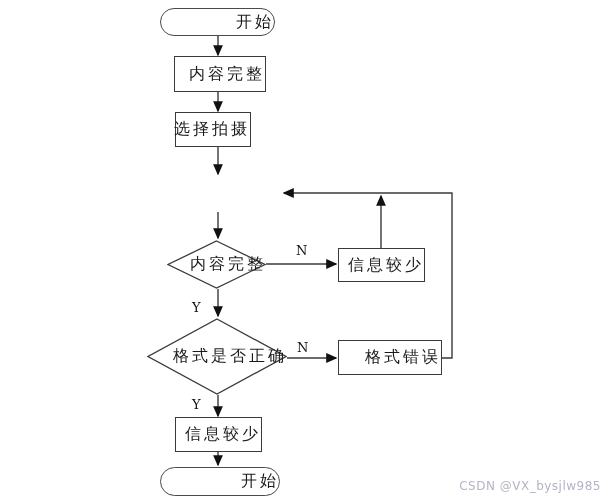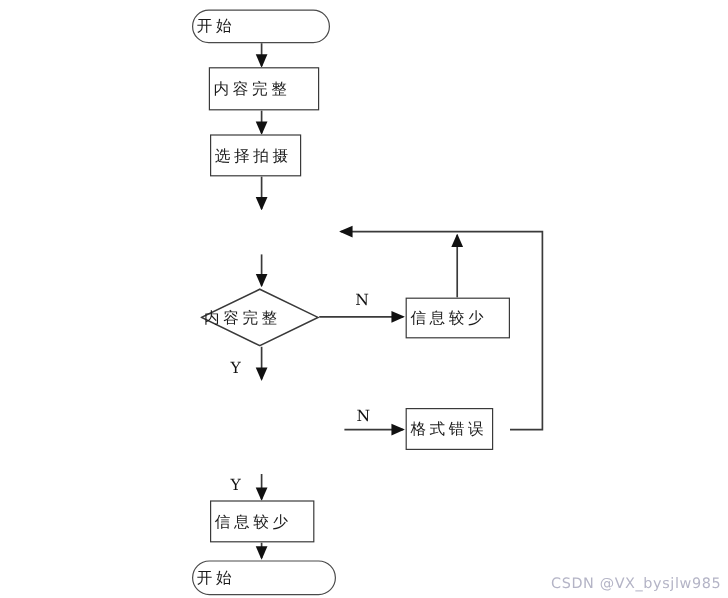--- a/index.html
+++ b/index.html
@@ -14,23 +14,23 @@
   #edges {
     position: absolute;
     left: 0; top: 0;
     width: 607px; height: 498px;
   }
   .node {
     position: absolute;
     box-sizing: border-box;
     display: flex;
     align-items: center;
-    justify-content: flex-start;
+    justify-content: flex-end;
     color: #1a1a1a;
-    font-size: 13px;
+    font-size: 16px;
     letter-spacing: 3px;
     text-indent: 3px;
     white-space: nowrap;
   }
   .rect {
     border: 1px solid #3a3a3a;
     background: #ffffff;
   }
   .terminator {
     border: 1px solid #4a4a4a;
@@ -105,22 +105,28 @@
     <span class="node-label">信息较少</span>
   </div>
 
   <div class="node diamond" style="left:167px; top:240px; width:99px; height:49px;">
     <svg viewBox="0 0 99 49" preserveAspectRatio="none">
       <polygon points="49.5,1 98,24.5 49.5,48 1,24.5" fill="#ffffff" stroke="#3a3a3a" stroke-width="1.3"></polygon>
     </svg>
     <span class="node-label">内容完整</span>
   </div>
 
+  <div class="node diamond" style="left:147px; top:318px; width:140px; height:77px;">
+    <svg viewBox="0 0 140 77" preserveAspectRatio="none">
+      <polygon points="70,1 139,38.5 70,76 1,38.5" fill="#ffffff" stroke="#3a3a3a" stroke-width="1.3"></polygon>
+    </svg>
+    <span class="node-label">格式是否正确</span>
+  </div>
 
-  <div class="node rect" style="left:338px; top:340px; width:73px; height:35px;">
+  <div class="node rect" style="left:338px; top:340px; width:104px; height:35px;">
     <span class="node-label">格式错误</span>
   </div>
 
   <div class="node rect" style="left:175px; top:417px; width:87px; height:35px;">
     <span class="node-label">信息较少</span>
   </div>
 
   <div class="node terminator" style="left:160px; top:467px; width:120px; height:29px;">
     <span class="node-label">开始</span>
   </div>

